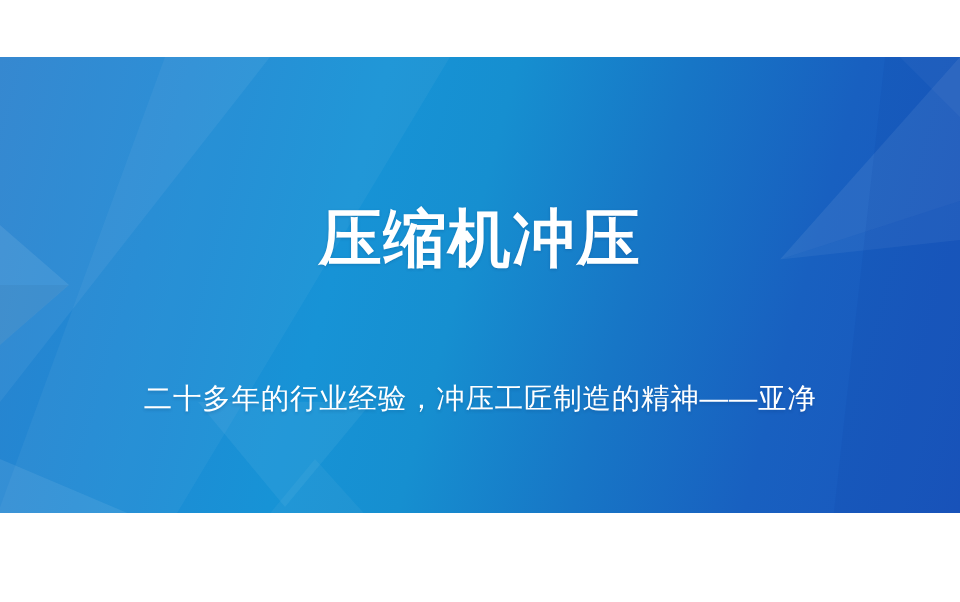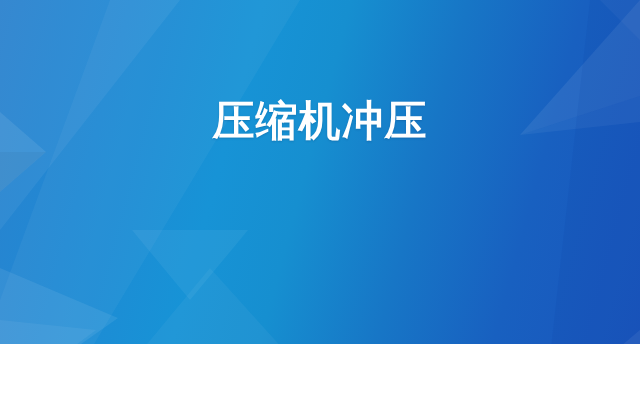--- a/index.html
+++ b/index.html
@@ -7,31 +7,32 @@
     padding: 0;
     background: #ffffff;
   }
   body {
     font-family: "Liberation Sans", "DejaVu Sans", sans-serif;
   }
 
   #banner {
     position: relative;
     width: 640px;
-    height: 344px;
+    height: 304px;
     overflow: hidden;
     
     background: linear-gradient(105deg,
                 #2b82ce 0%,
                 #2089d4 18%,
                 #1793d6 36%,
                 #168fd0 48%,
                 #1776c6 64%,
                 #1860c0 80%,
                 #1a55bd 100%);
+    margin-top: 38px;
   }
 
   
   #shapes {
     position: absolute;
     inset: 0;
     width: 640px;
     height: 401px;
     pointer-events: none;
   }
@@ -113,15 +114,16 @@
 
     <polygon points="640,362 640,401 600,401" fill="#ffffff" opacity="0.05"></polygon>
 
     <polygon points="590,0 640,0 640,401 545,401" fill="#0b3f9e" opacity="0.10"></polygon>
   </svg>
 
   <div class="content">
     <div class="headline-1">压缩机冲压</div>
 
 
+    <div class="tagline">二十多年的行业经验，冲压工匠制造的精神——亚净</div>
   </div>
 
 </div>
 
 </body></html>

